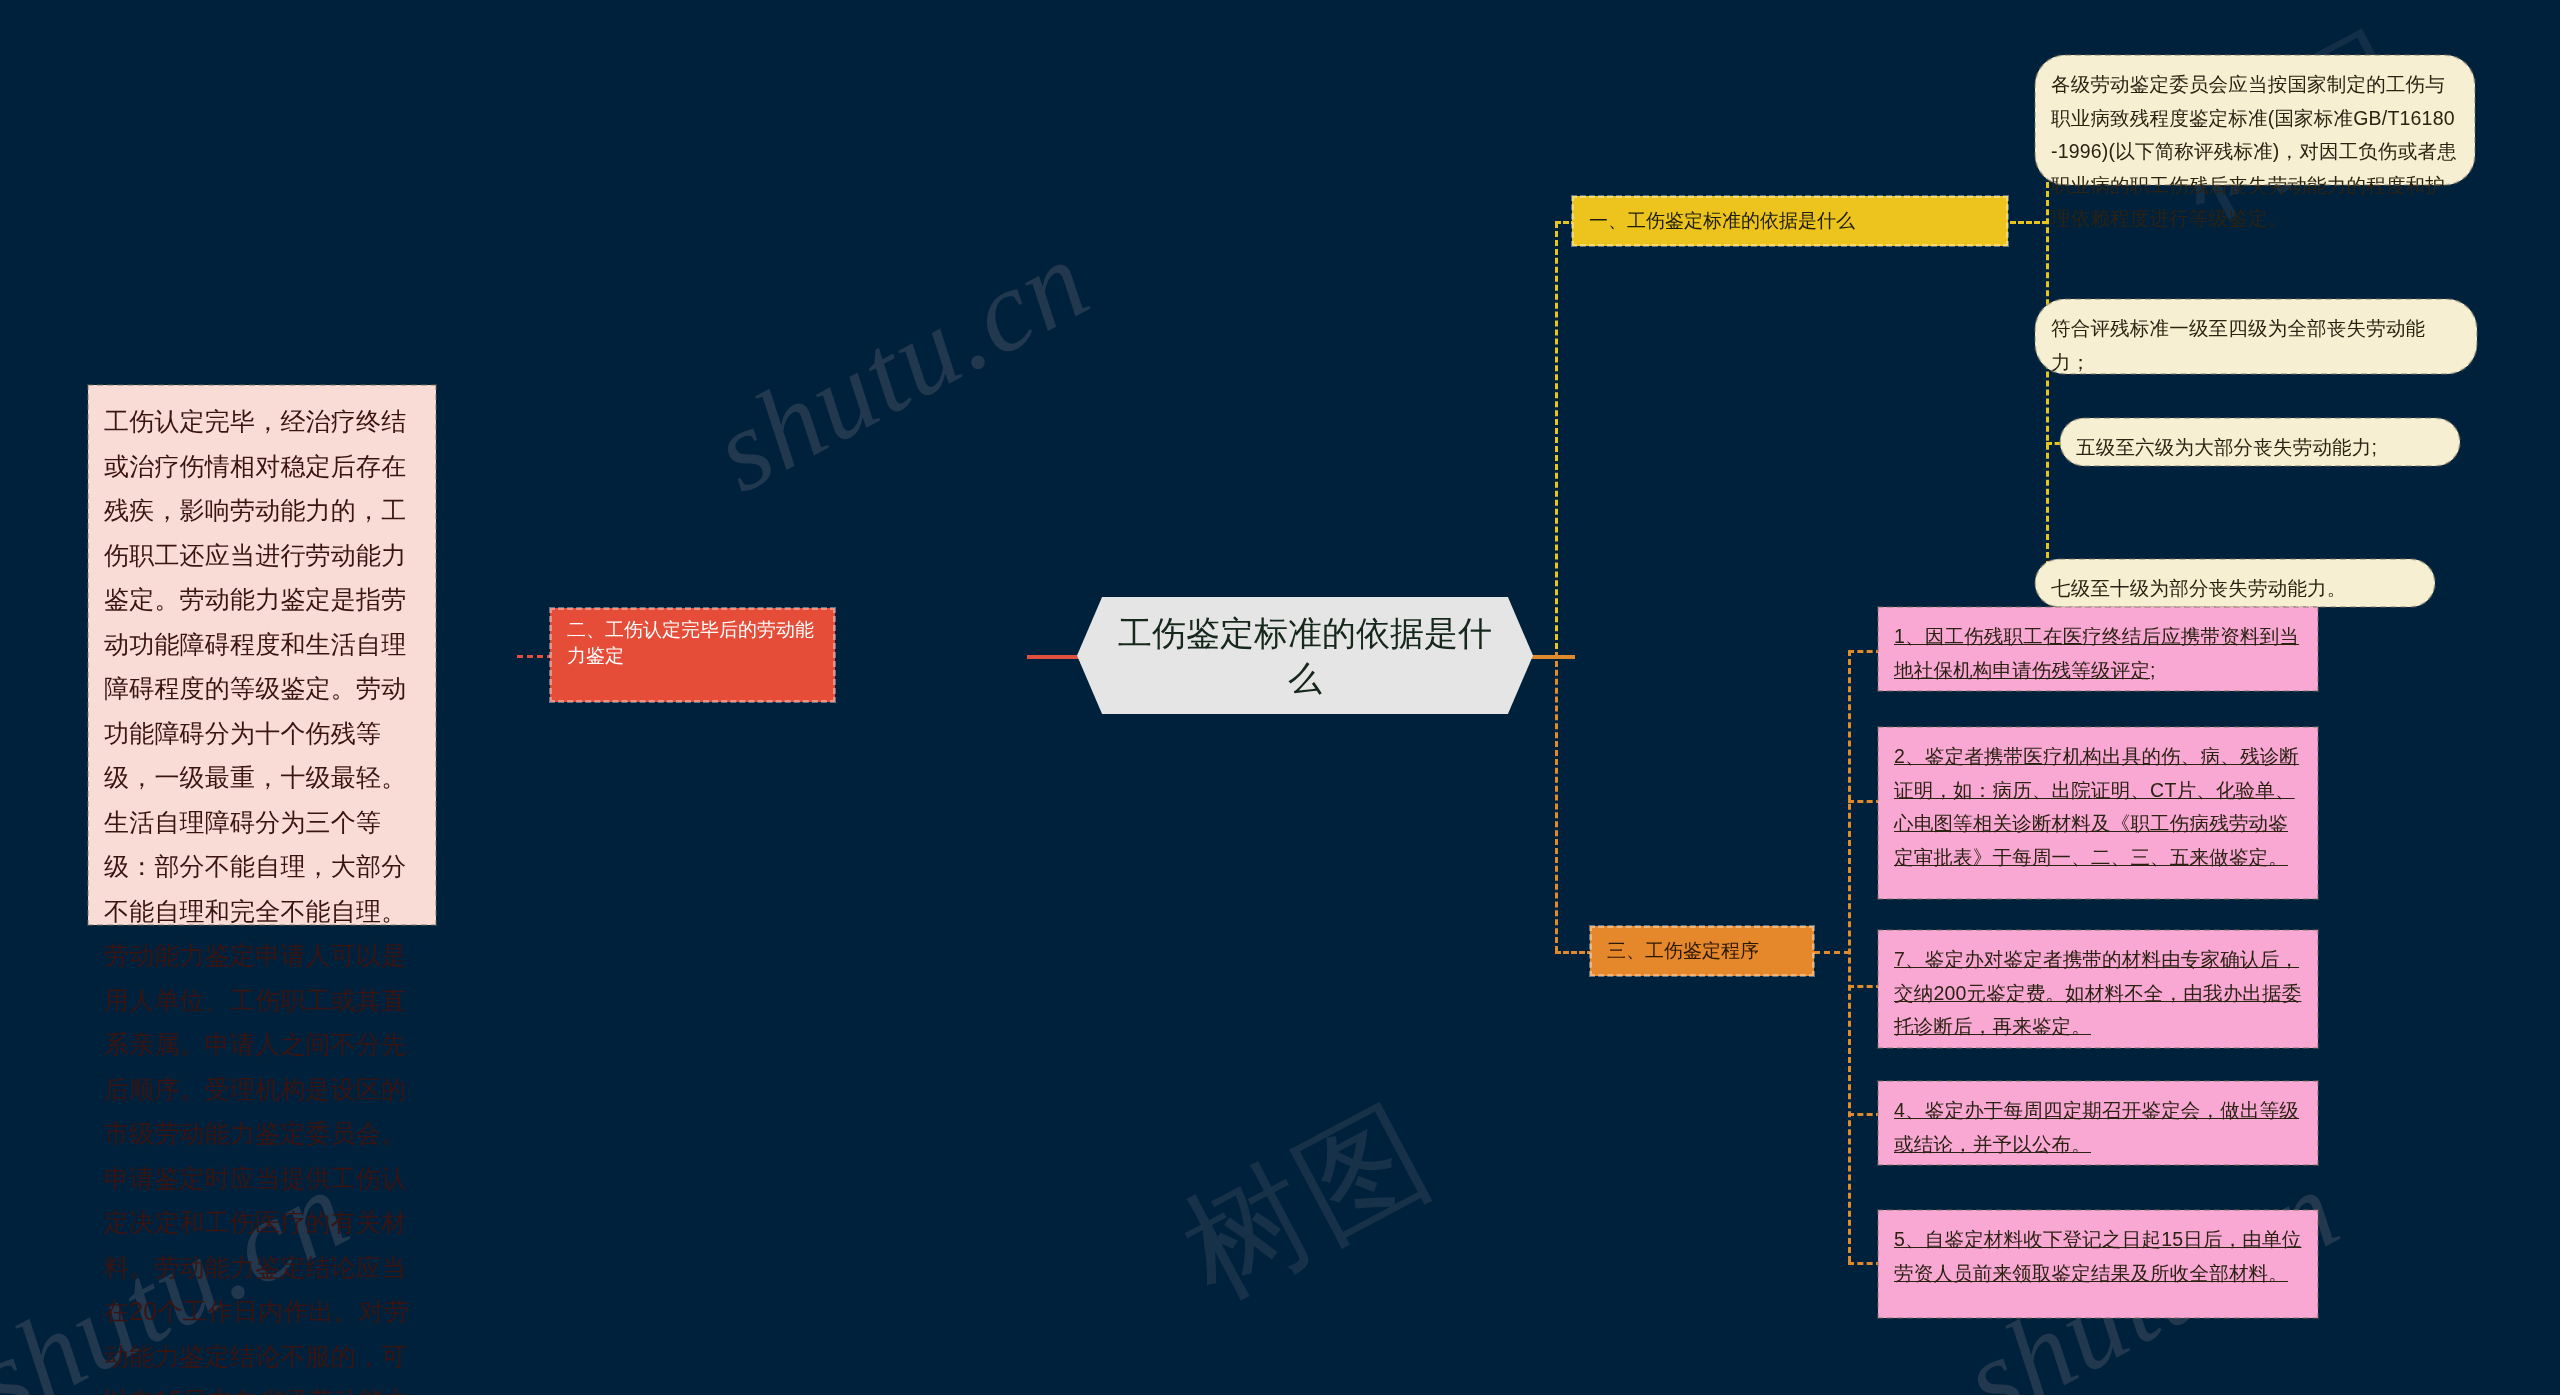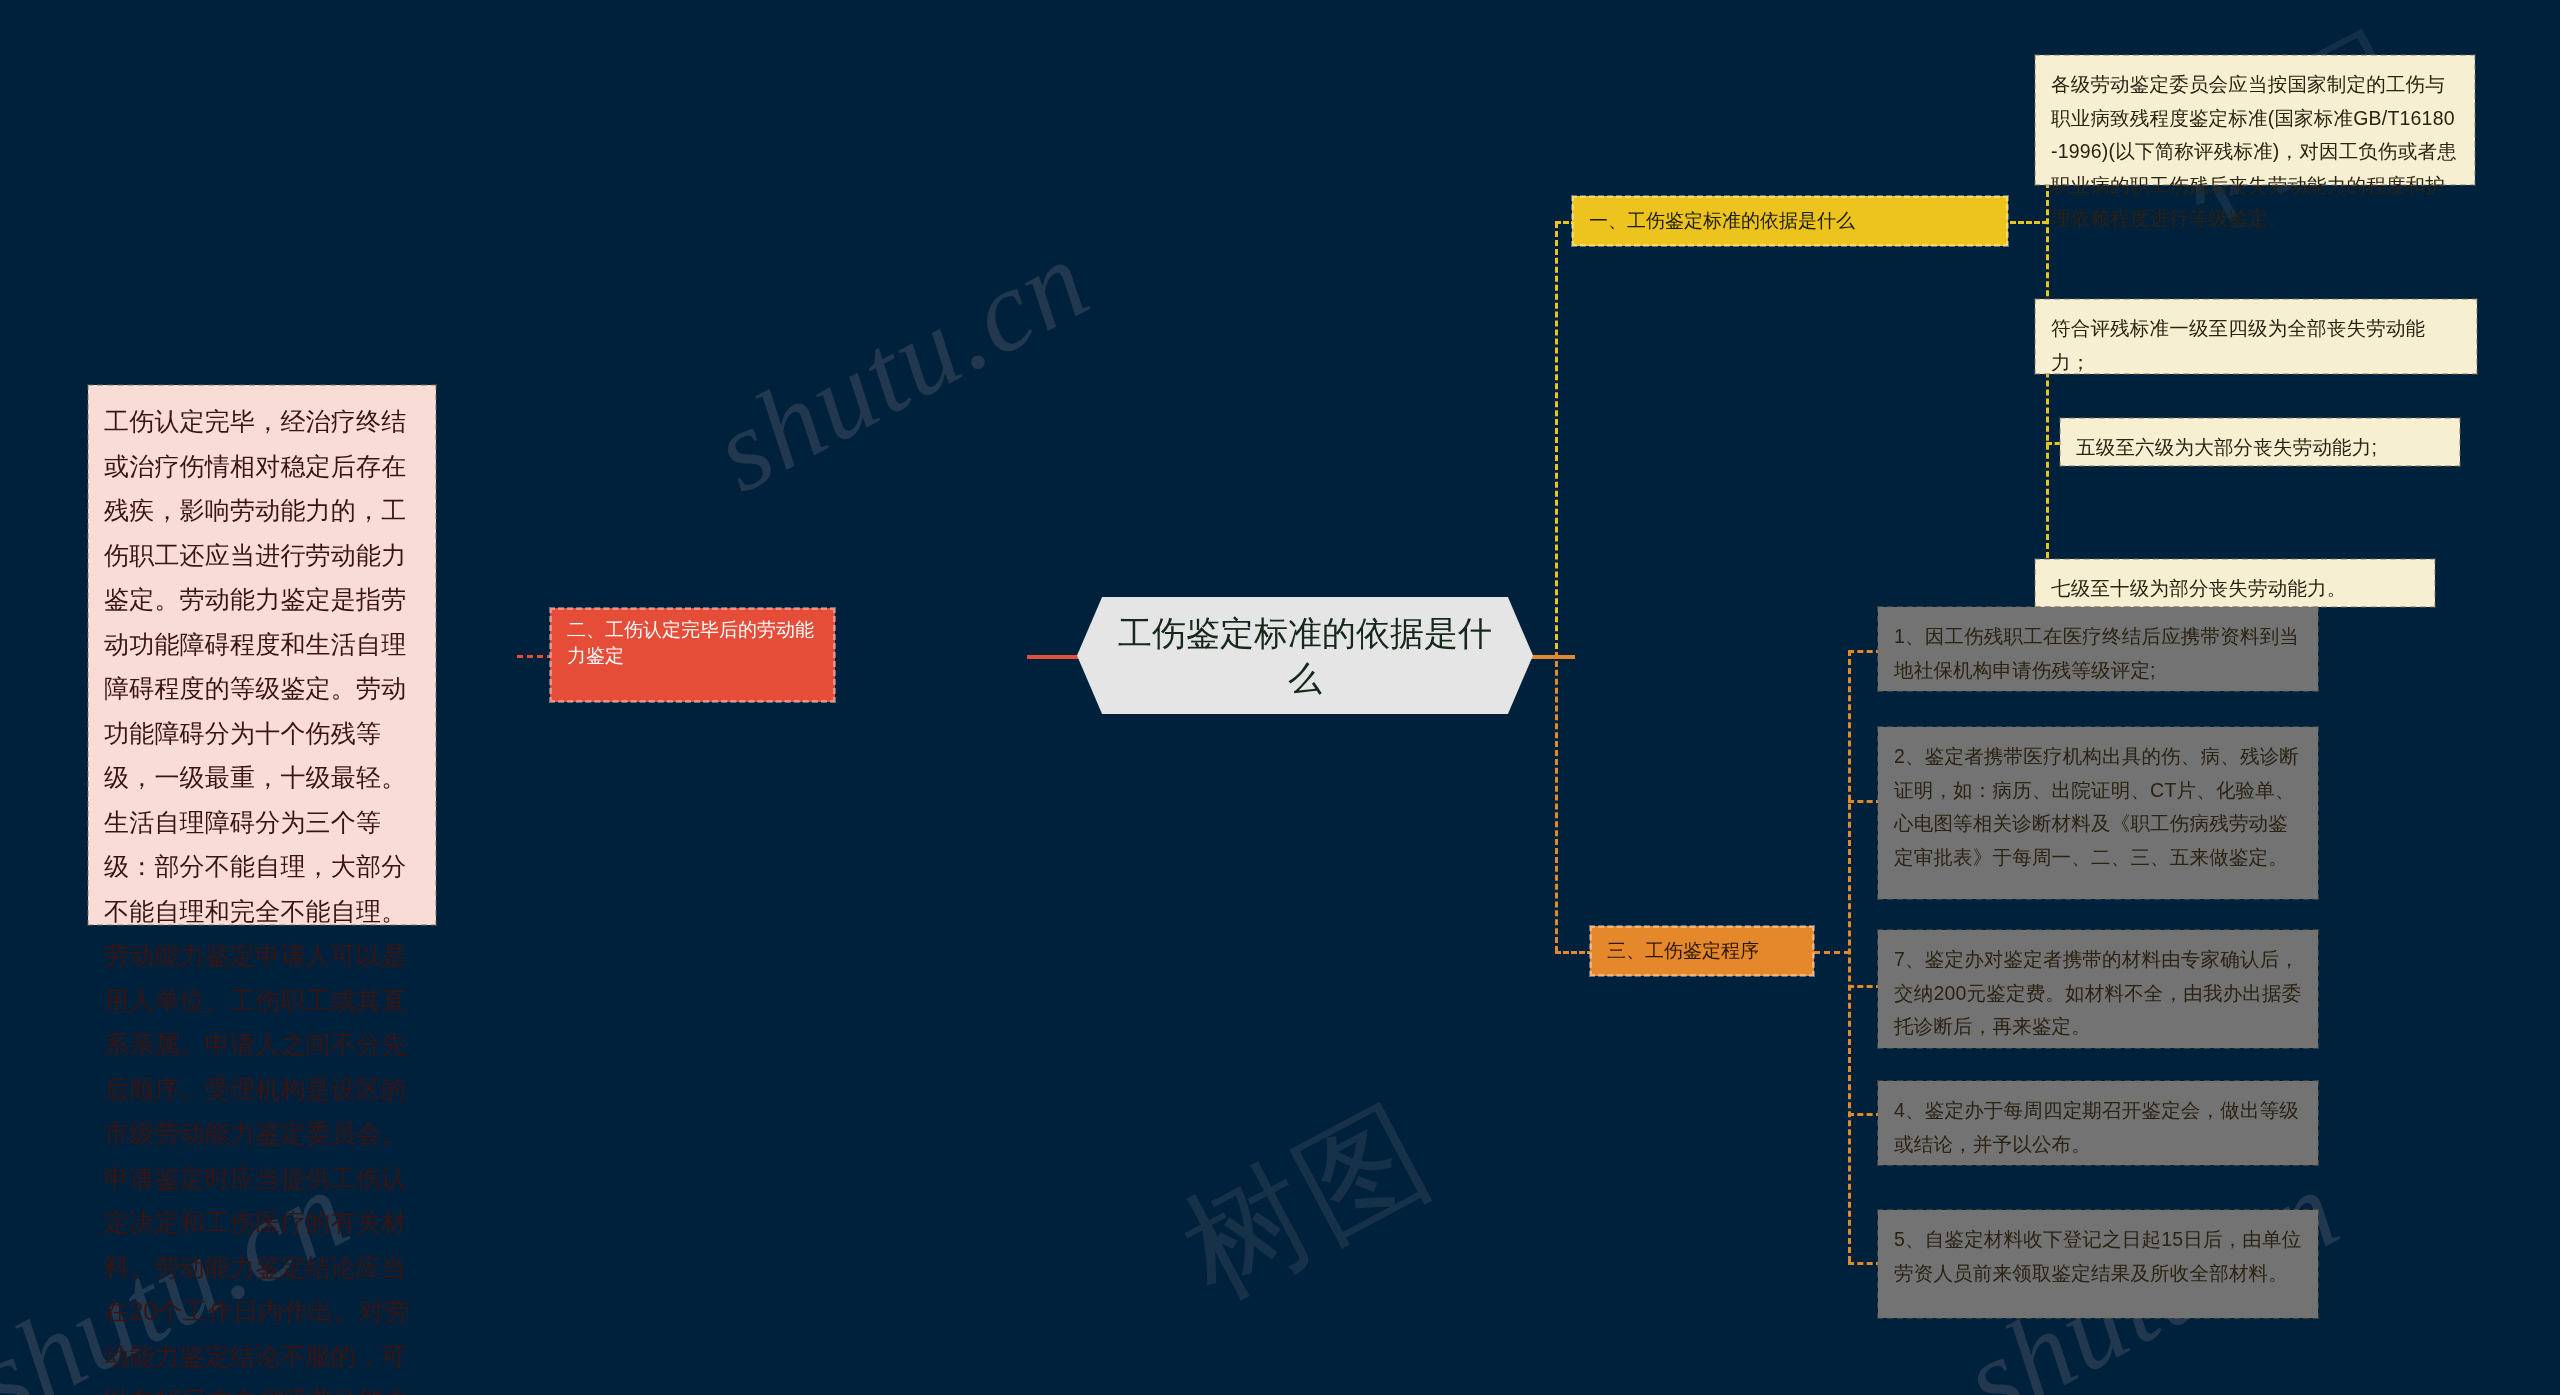--- a/index.html
+++ b/index.html
@@ -68,22 +68,22 @@
     font-size:19.5px;
     line-height:1.72;
     padding:13px 16px 14px 16px;
     box-sizing:border-box;
     color:#2B2212;
     letter-spacing:.2px;
     outline:2px dashed rgba(120,110,90,.42);
     outline-offset:-1px;
     word-break:break-all;
   }
-  .leaf-cream{background:#F7EFD2;}
-  .leaf-peach{background:#737373;}
+  .leaf-cream{background:#F7EFD2;border-radius:30px;}
+  .leaf-peach{background:#f9a8d4;text-decoration:underline;}
   .leaf-pink{background:#FADCD6;color:#3A1410;}
 
   .leaf-big{
     font-size:25px;
     line-height:1.78;
     padding:14px 16px;
   }
 </style>
 </head>
 <body style="background: rgb(0, 33, 60);">

